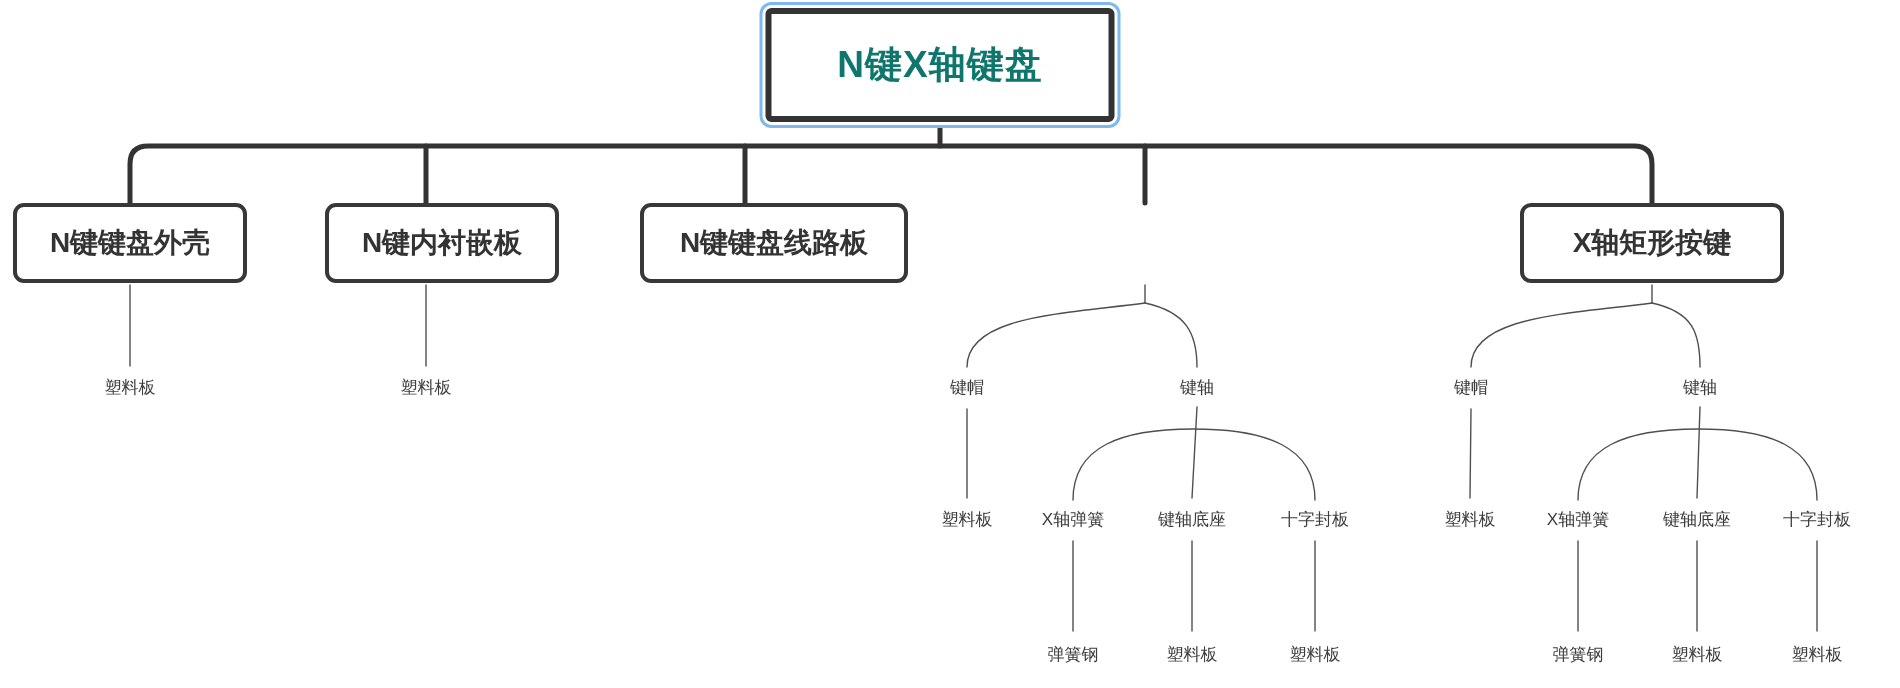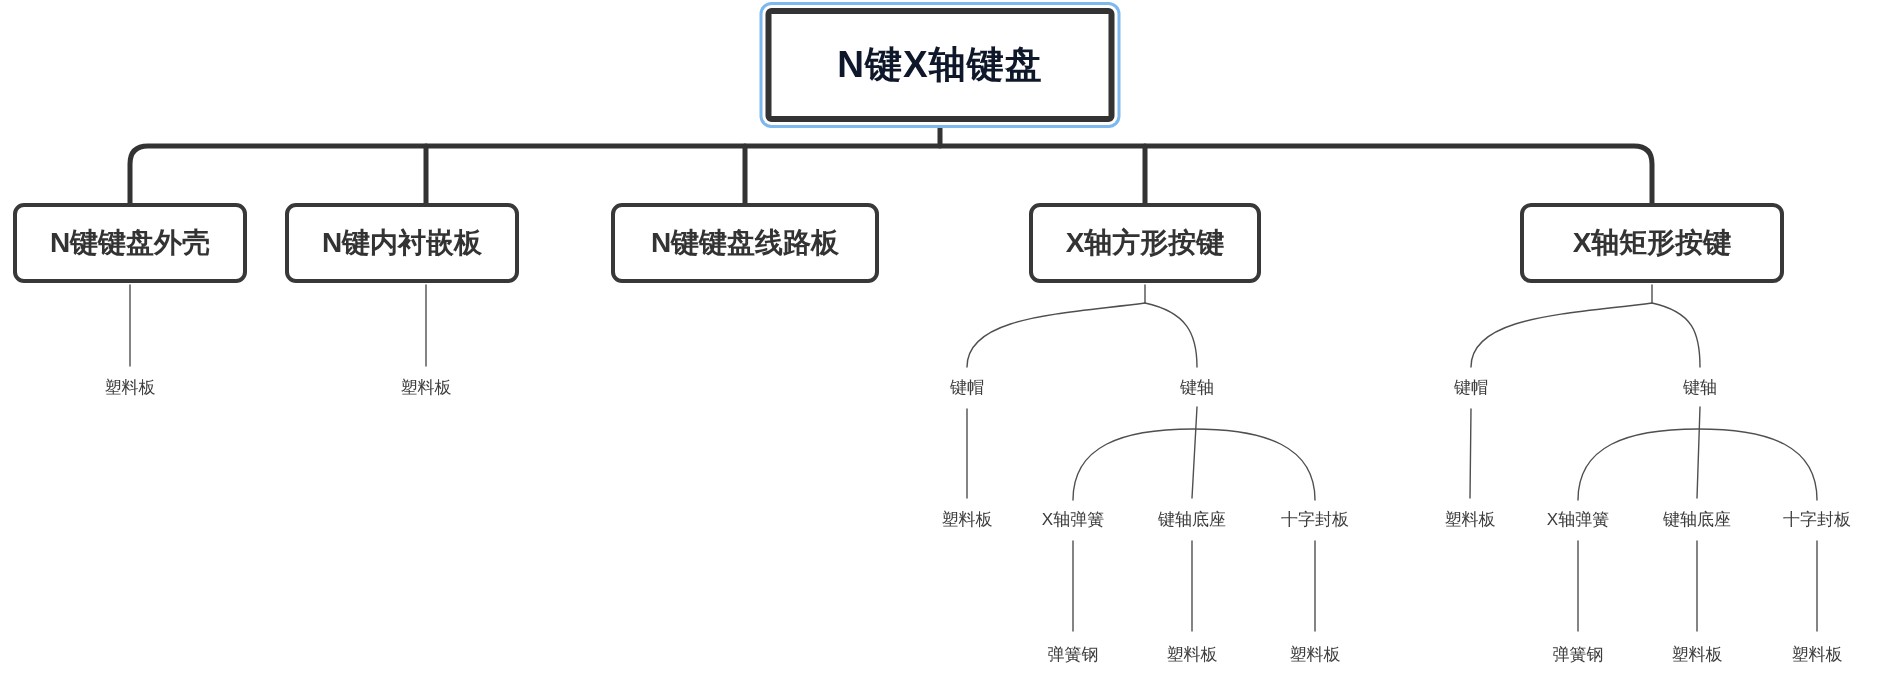--- a/index.html
+++ b/index.html
@@ -12,30 +12,30 @@
   .ln-thin{fill:none;stroke:#4f4f4f;stroke-width:1.4;stroke-linecap:round;}
 
   .bnode{
     position:absolute;top:203px;height:80px;box-sizing:border-box;
     display:flex;align-items:center;justify-content:center;
     background:#ffffff;border:4px solid #383838;border-radius:11px;
     font-size:28px;font-weight:700;color:#333333;white-space:nowrap;
     transform:translateX(-50%);cursor:pointer;
   }
   .b1{left:130px;width:234px}
-  .b2{left:402px;width:234px}
-  .b3{left:745px;width:268px}
+  .b2{left:442px;width:234px}
+  .b3{left:774px;width:268px}
   .b4{left:1145px;width:232px}
   .b5{left:1652px;width:264px}
 
   .root{
     position:absolute;left:940px;top:8px;width:349px;height:114px;box-sizing:border-box;
     display:flex;align-items:center;justify-content:center;
     background:#ffffff;border:6px solid #333333;border-radius:6px;
-    font-size:37px;font-weight:700;color:#0f172a;letter-spacing:1px;white-space:nowrap;
+    font-size:37px;font-weight:700;color:#0f766e;letter-spacing:1px;white-space:nowrap;
     transform:translateX(-50%);cursor:pointer;
     box-shadow:0 0 0 3px #ffffff,0 0 0 6px #7db9ee;
   }
 
   .leaf{
     position:absolute;transform:translateX(-50%);
     font-size:17px;line-height:22px;color:#3c3c3c;white-space:nowrap;cursor:pointer;
   }
   .l-c0 {left:130px;top:377px}
   .l-c1 {left:426px;top:377px}
@@ -96,21 +96,20 @@
     <path class="ln-thin" d="M1578 541 V631"></path>
     <path class="ln-thin" d="M1697 541 V631"></path>
     <path class="ln-thin" d="M1817 541 V631"></path>
   </svg>
 
   <div class="root">N键X轴键盘</div>
 
   <div class="bnode b1">N键键盘外壳</div>
   <div class="bnode b2">N键内衬嵌板</div>
   <div class="bnode b3">N键键盘线路板</div>
-  <div class="bnode b4">X轴方形按键</div>
   <div class="bnode b5">X轴矩形按键</div>
 
   <div class="leaf l-c0">塑料板</div>
   <div class="leaf l-c1">塑料板</div>
   <div class="leaf l-c3a">键帽</div>
   <div class="leaf l-c3b">键轴</div>
   <div class="leaf l-c4a">键帽</div>
   <div class="leaf l-c4b">键轴</div>
 
   <div class="leaf l-c3a0">塑料板</div>

